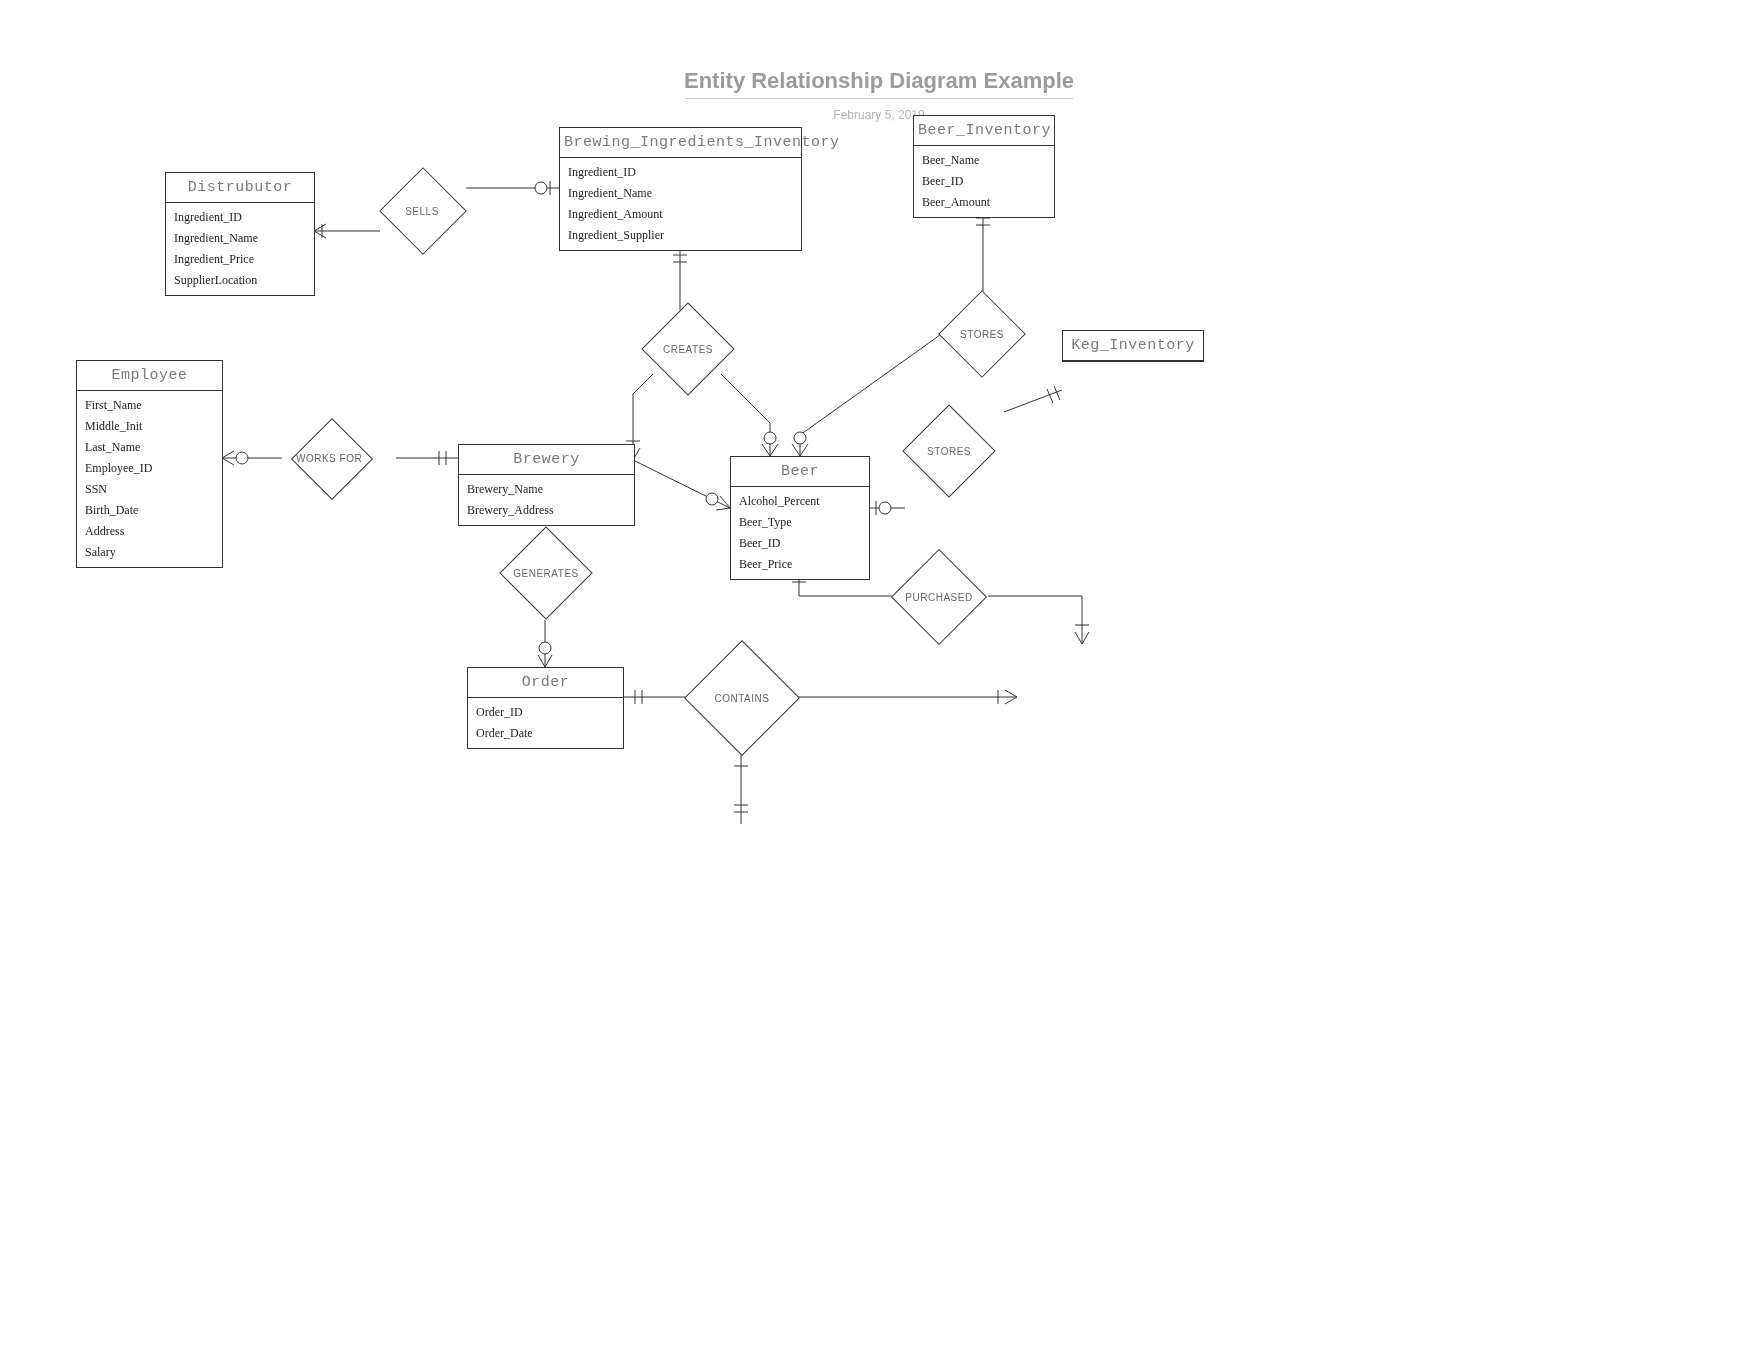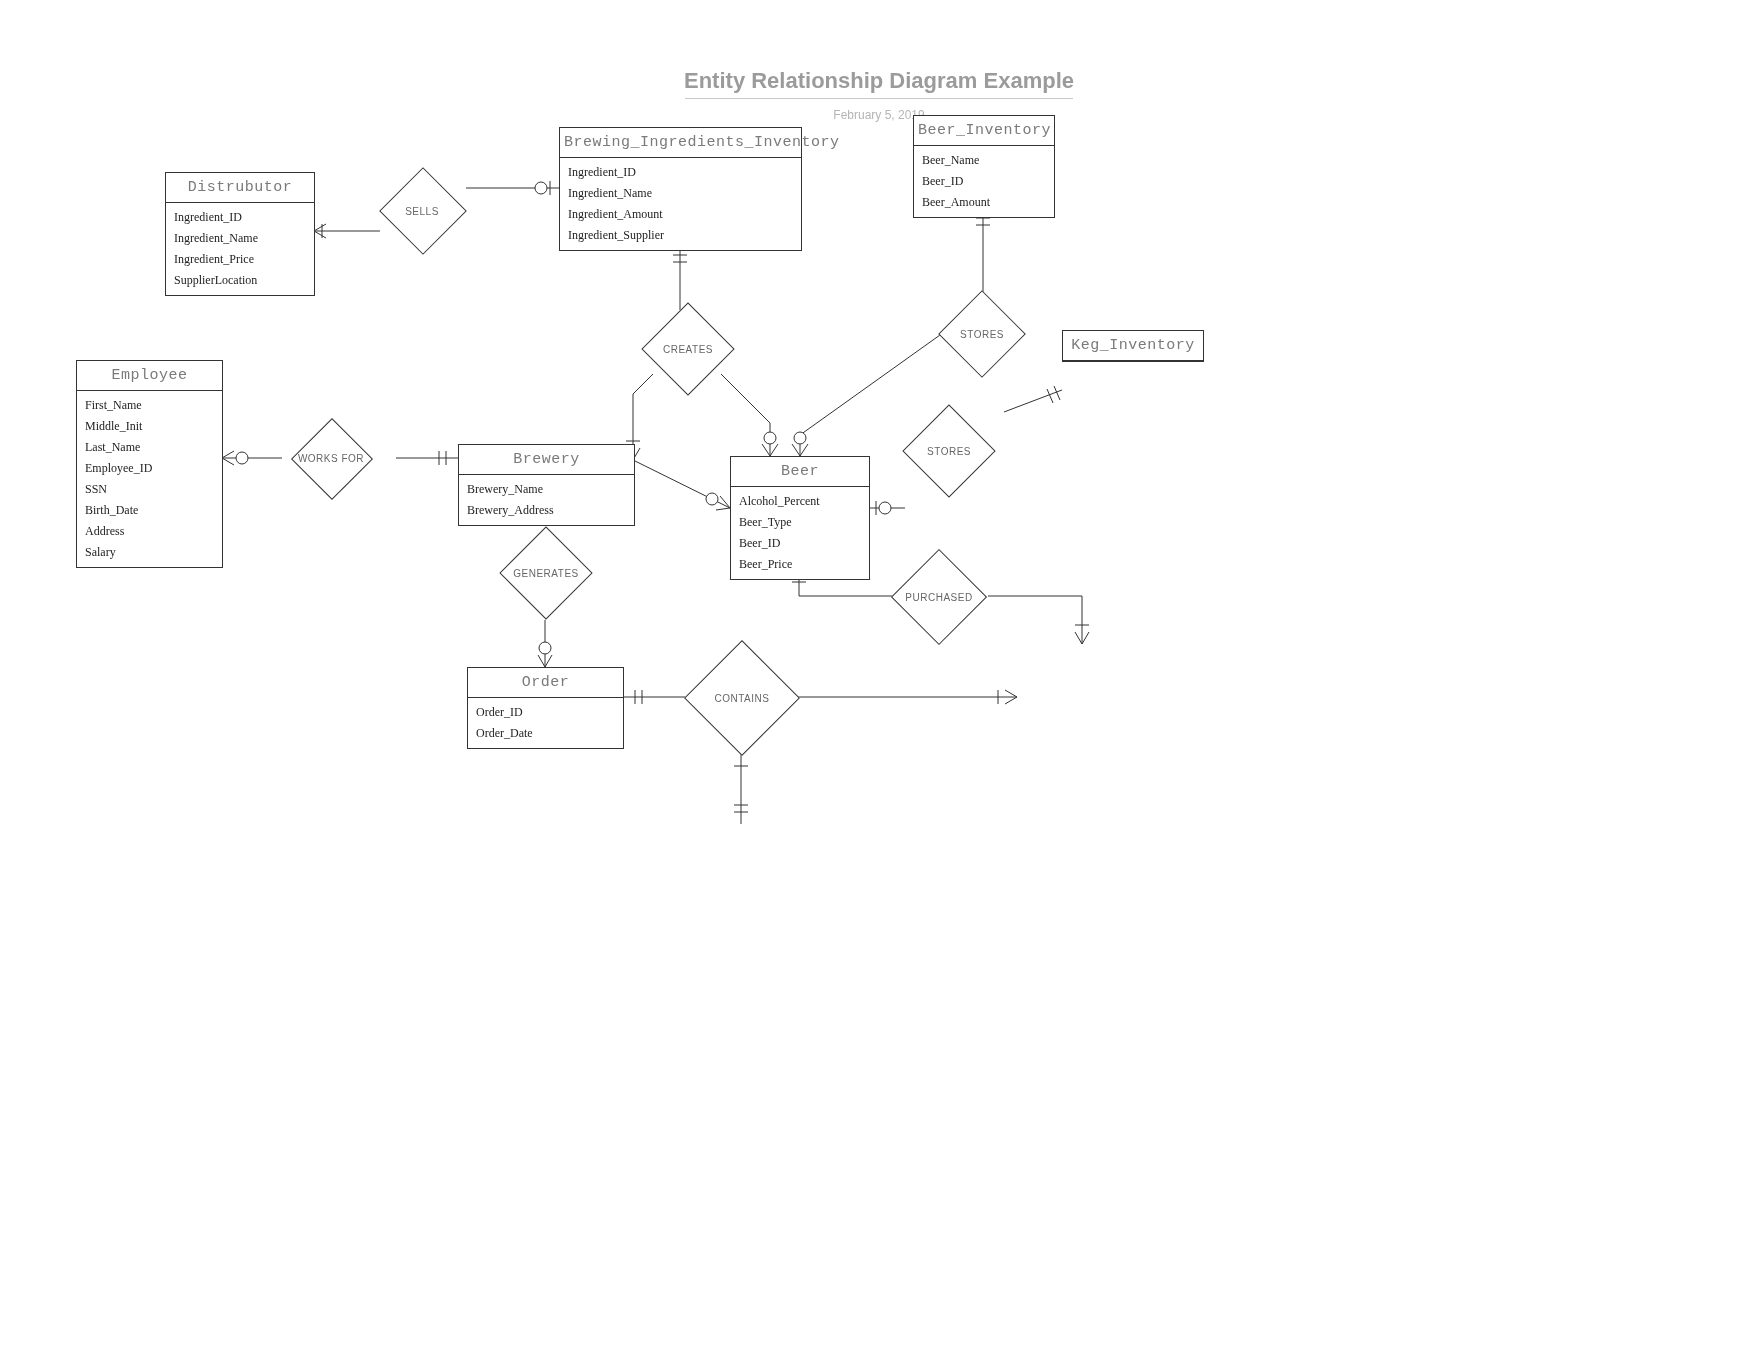--- a/index.html
+++ b/index.html
@@ -5,21 +5,21 @@
   html,body{margin:0;padding:0;background:#fff;font-family:Arial,Helvetica,sans-serif;color:#333;}
   .canvas{position:relative;width:1758px;height:1358px;}
   .title{position:absolute;left:50%;transform:translateX(-50%);top:68px;font-size:22px;color:#9b9b9b;font-weight:bold;}
   .title-underline{position:absolute;left:50%;transform:translateX(-50%);top:98px;width:388px;height:0;border-top:1px solid #c8c8c8;}
   .date{position:absolute;left:50%;transform:translateX(-50%);top:108px;font-size:12px;color:#b5b5b5;}
   .entity{position:absolute;border:1px solid #333;background:#fff;}
   .entity .hdr{text-align:center;padding:6px 4px;font-size:15px;color:#7a7a7a;border-bottom:1px solid #333;letter-spacing:.5px;font-family:"Courier New",monospace;}
   .entity .attrs{padding:4px 8px;}
   .entity .attrs div{font-size:12px;color:#222;padding:3px 0;font-family:Liberation Serif, serif;}
   .rel{position:absolute;border:1px solid #333;background:#fff;transform:rotate(45deg);}
-  .rel-label{position:absolute;font-size:10px;color:#666;text-align:center;transform:translate(-50%,-50%);letter-spacing:.5px;}
+  .rel-label{position:absolute;font-size:10px;color:#666;text-align:left;transform:translate(-50%,-50%);letter-spacing:.5px;}
   svg.wires{position:absolute;left:0;top:0;width:1758px;height:1358px;pointer-events:none;}
   svg.wires line,svg.wires path,svg.wires circle,svg.wires polyline{stroke:#333;stroke-width:1;fill:none;}
   svg.wires circle{fill:#fff;}
 </style>
 </head>
 <body>
 
 <div class="canvas">
 
   <div class="title">Entity Relationship Diagram Example</div>

